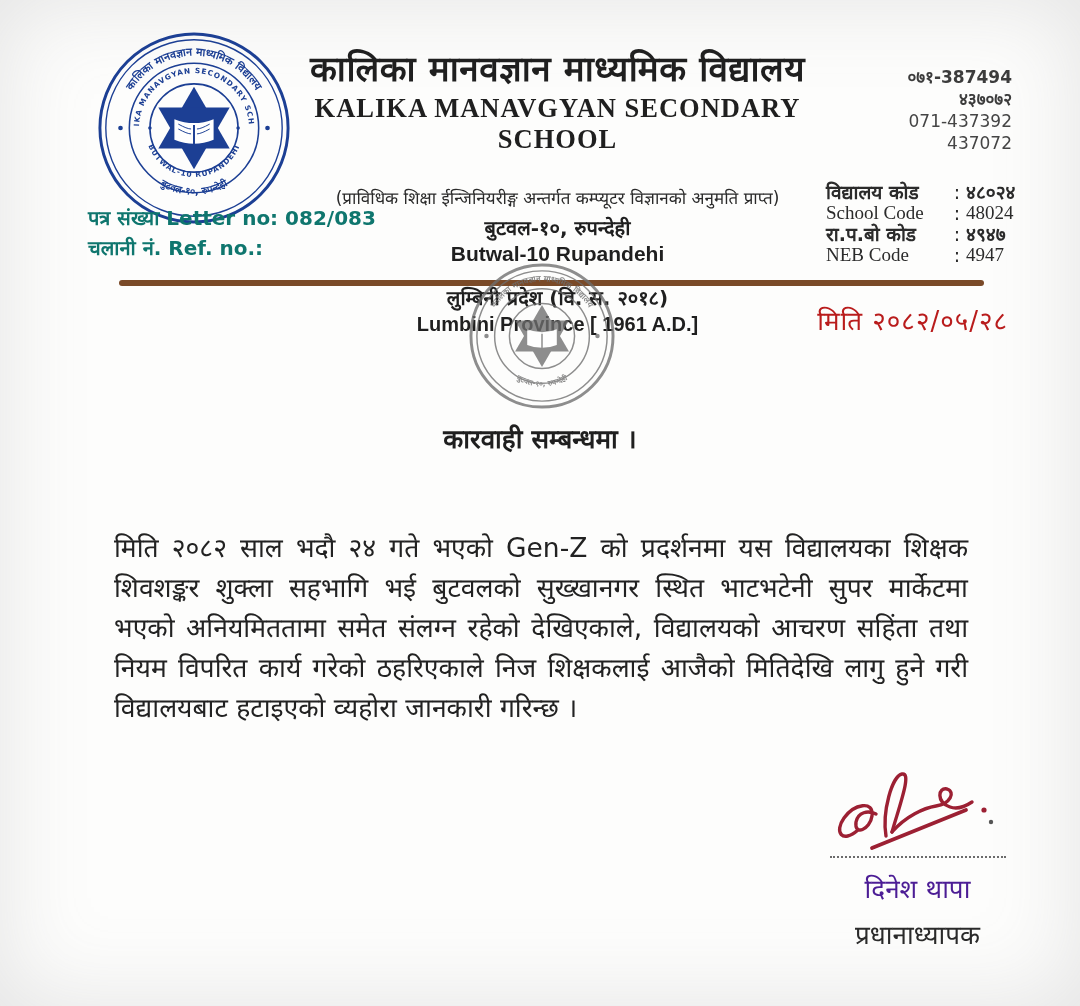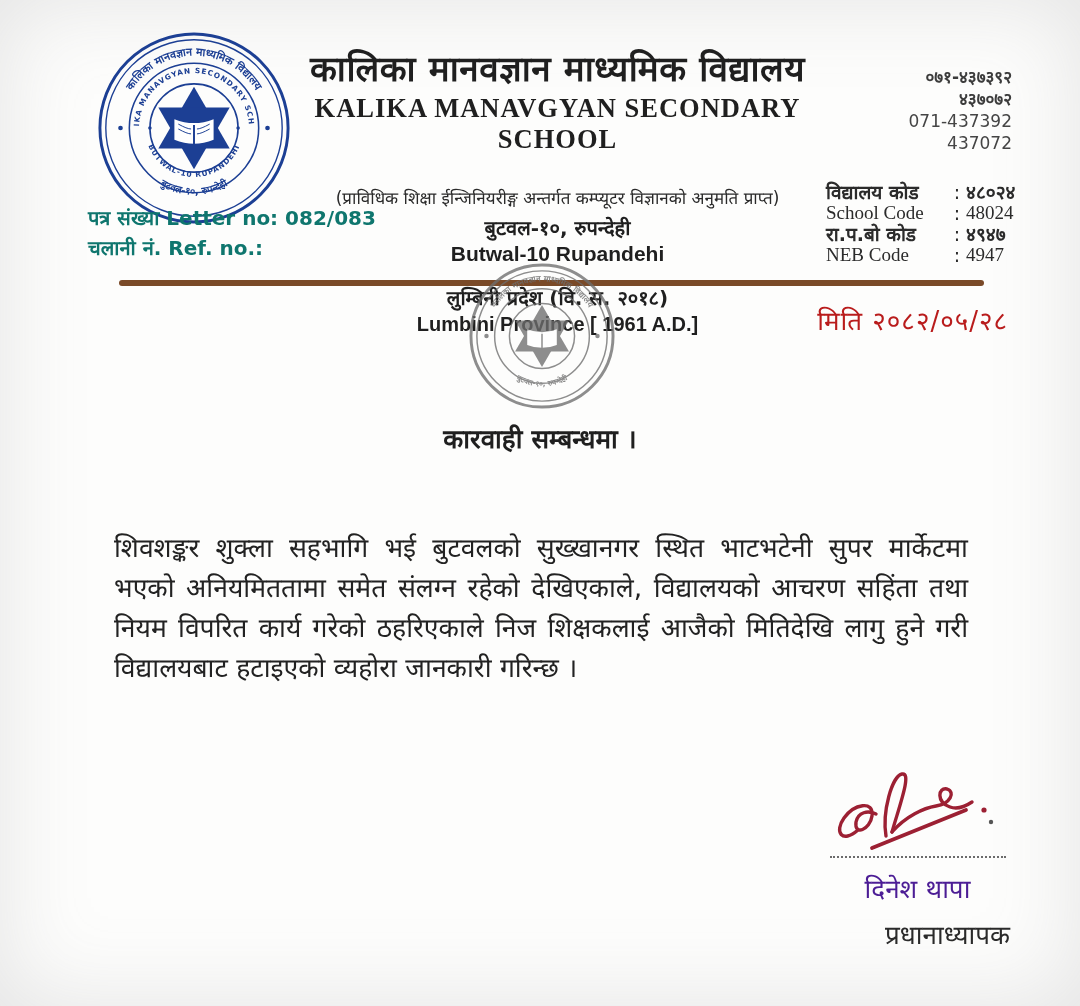--- a/index.html
+++ b/index.html
@@ -47,21 +47,21 @@
   
   .bodytxt{left:114px;top:528px;width:854px;font-size:26.5px;line-height:40px;color:#222;}
   .bodytxt .jl{text-align:justify;text-align-last:justify;}
   .bodytxt .ll{text-align:left;}
 
   
   .sig-wrap{right:70px;top:760px;width:185px;text-align:center;}
   .sig-svg{width:180px;height:100px;display:block;margin:0 auto;}
   .sig-dots{width:176px;border-top:2px dotted #6b6b6b;margin:-4px auto 0 auto;height:0;}
   .sig-name{font-size:26px;color:#4c1d95;margin-top:12px;}
-  .sig-role{font-size:26px;color:#2a2a2a;margin-top:10px;text-align:right;}
+  .sig-role{font-size:26px;color:#2a2a2a;margin-top:10px;}
 
   svg text{fill:var(--seal);}
 </style>
 </head>
 <body>
 
 <div class="page">
 
   <div class="seal seal-blue">
     <svg viewBox="0 0 200 200" width="100%" height="100%">
@@ -105,21 +105,21 @@
     <div class="t-np">कालिका मानवज्ञान माध्यमिक विद्यालय</div>
     <div class="t-en">KALIKA MANAVGYAN SECONDARY SCHOOL</div>
     <div class="t-sub">(प्राविधिक शिक्षा ईन्जिनियरीङ्ग अन्तर्गत कम्प्यूटर विज्ञानको अनुमति प्राप्त)</div>
     <div class="t-addr-np">बुटवल-१०, रुपन्देही</div>
     <div class="t-addr-en">Butwal-10 Rupandehi</div>
     <div class="t-prov-np">लुम्बिनी प्रदेश (वि. स. २०१८)</div>
     <div class="t-prov-en">Lumbini Province [ 1961 A.D.]</div>
   </div>
 
   <div class="abs phones">
-    <div class="np">०७१-४३७३९२</div>
+    <div class="np">०७१-387494</div>
     <div class="np">४३७०७२</div>
     <div>071-437392</div>
     <div>437072</div>
   </div>
 
   <div class="abs letterno">
     <div>पत्र संख्या Letter no: 082/083</div>
     <div>चलानी नं. Ref. no.:</div>
   </div>
 
@@ -167,20 +167,21 @@
         <textPath href="#arcBotOuter" startOffset="50%" text-anchor="middle">बुटवल-१०, रुपन्देही</textPath>
       </text>
     </svg>
   </div>
 
   <div class="abs dateline">मिति २०८२/०५/२८</div>
 
   <div class="abs subject">कारवाही सम्बन्धमा ।</div>
 
   <div class="abs bodytxt">
+    <div class="jl">मिति २०८२ साल भदौ २४ गते भएको Gen-Z को प्रदर्शनमा यस विद्यालयका शिक्षक</div>
     <div class="jl">शिवशङ्कर शुक्ला सहभागि भई बुटवलको सुख्खानगर स्थित भाटभटेनी सुपर मार्केटमा</div>
     <div class="jl">भएको अनियमिततामा समेत संलग्न रहेको देखिएकाले, विद्यालयको आचरण सहिंता तथा</div>
     <div class="jl">नियम विपरित कार्य गरेको ठहरिएकाले निज शिक्षकलाई आजैको मितिदेखि लागु हुने गरी</div>
     <div class="ll">विद्यालयबाट हटाइएको व्यहोरा जानकारी गरिन्छ ।</div>
   </div>
 
   <div class="abs sig-wrap">
     <svg class="sig-svg" viewBox="0 0 180 100">
       <g fill="none" stroke="#9c2033" stroke-width="3.4" stroke-linecap="round" stroke-linejoin="round">
         <path d="M30 70 C 14 84, 6 72, 16 58 C 26 44, 46 40, 44 56 C 42 70, 26 76, 28 62 C 30 52, 40 50, 48 54"></path>

